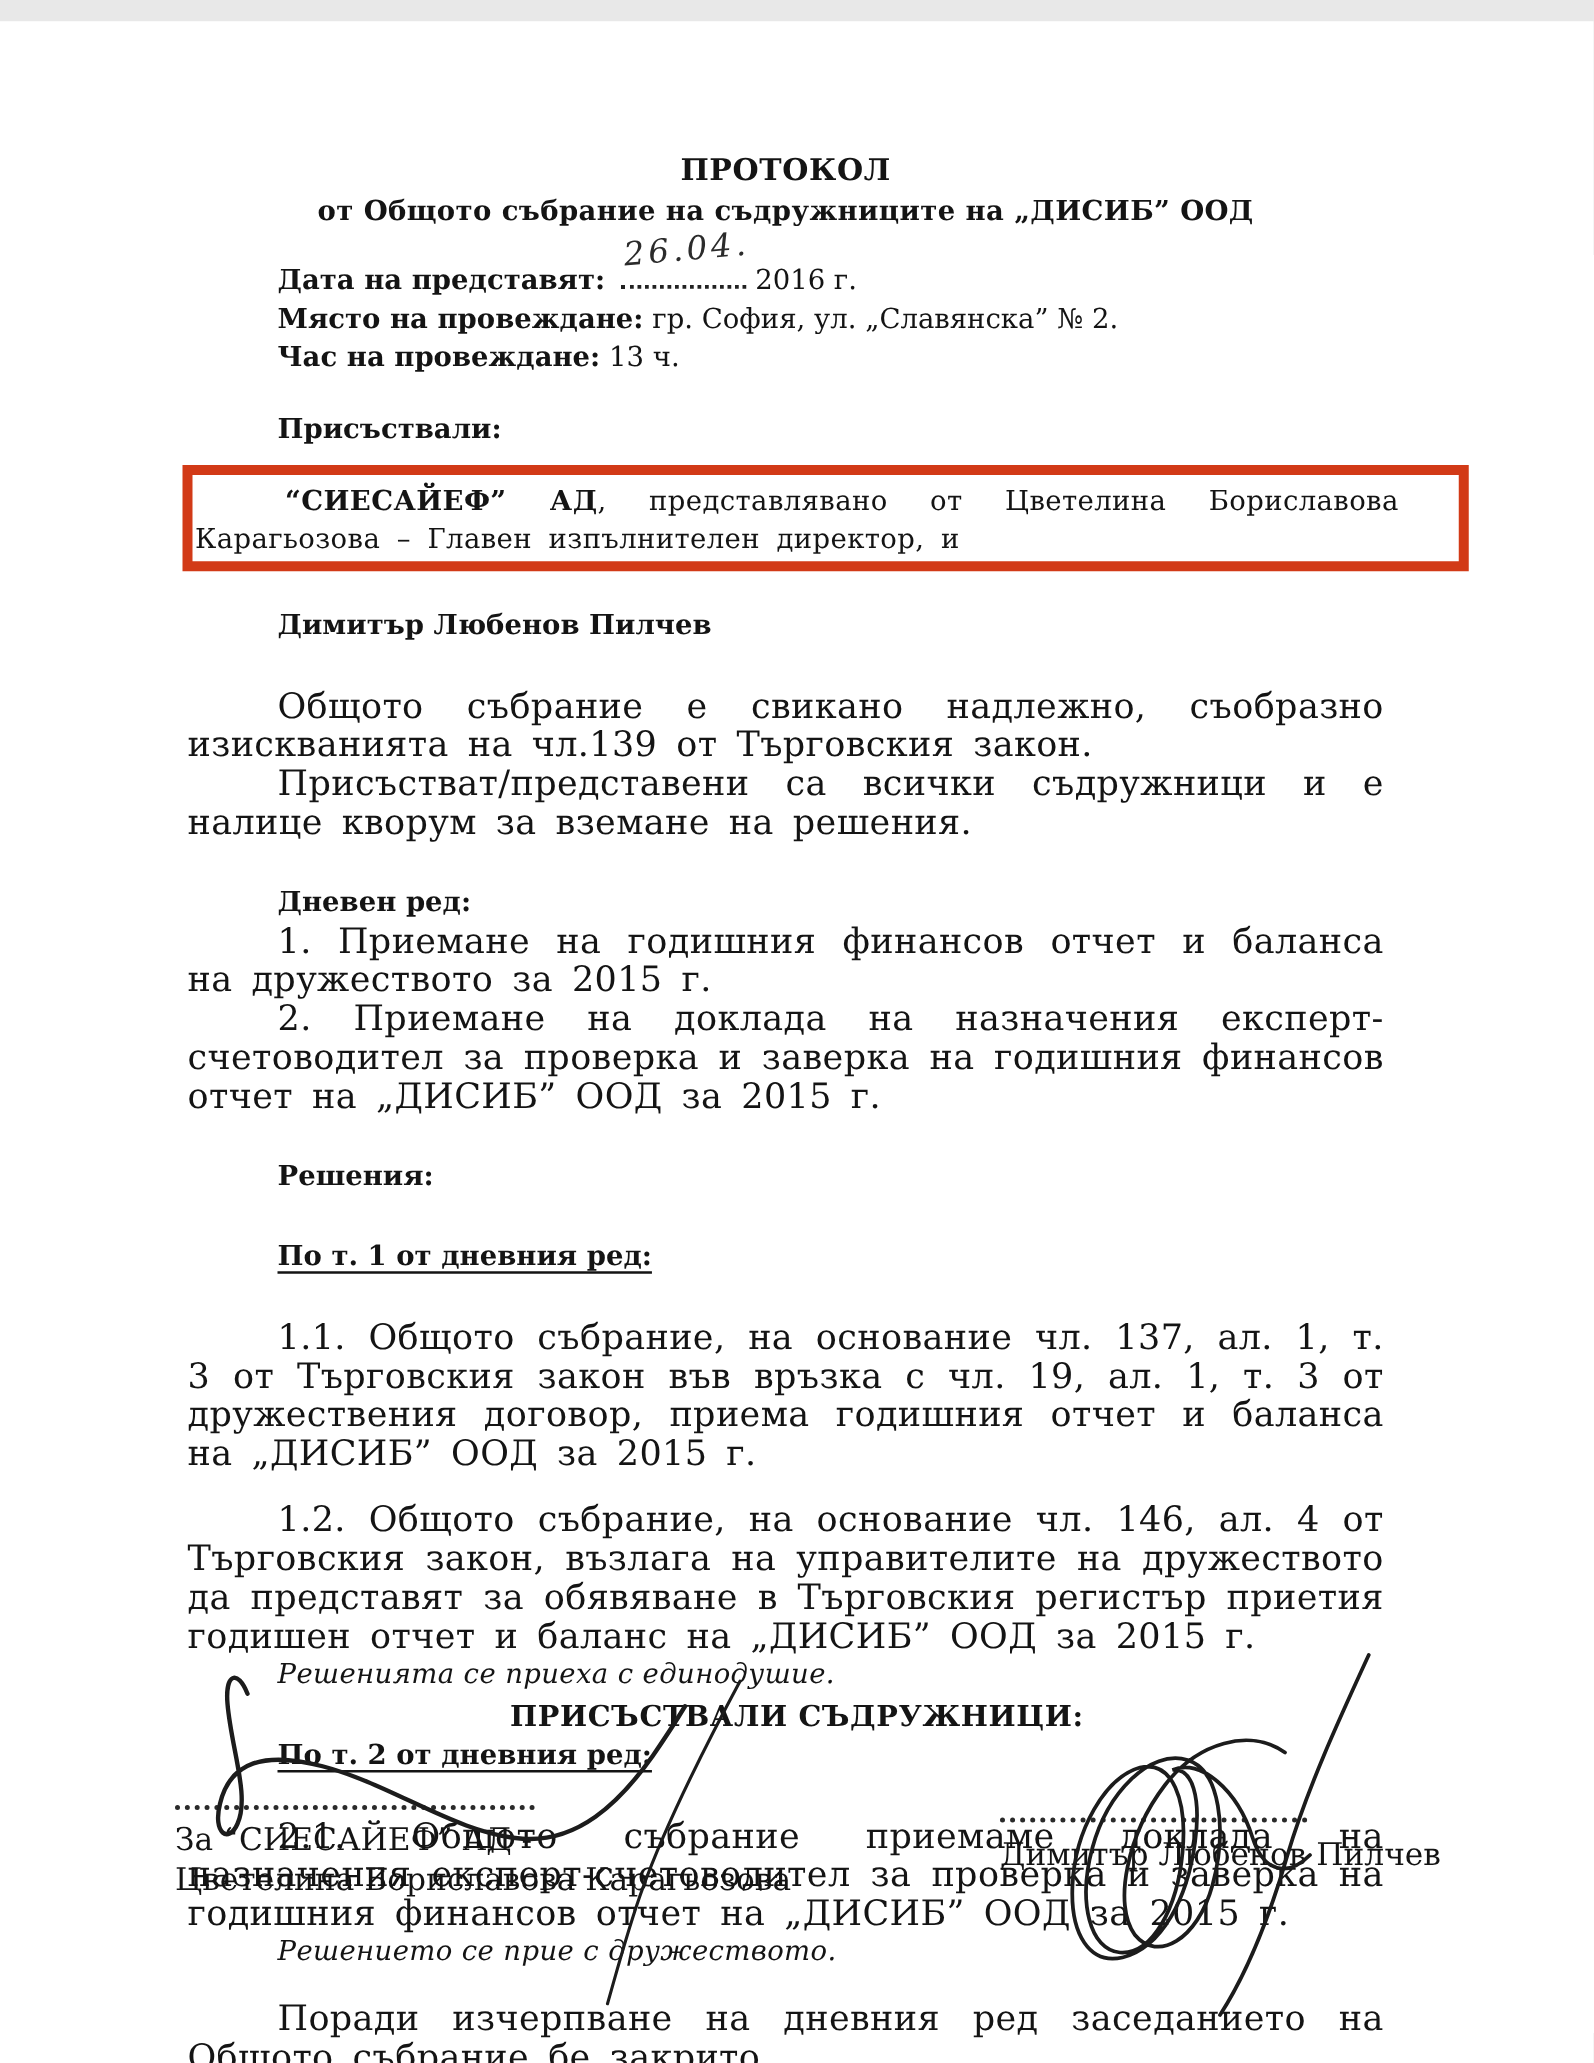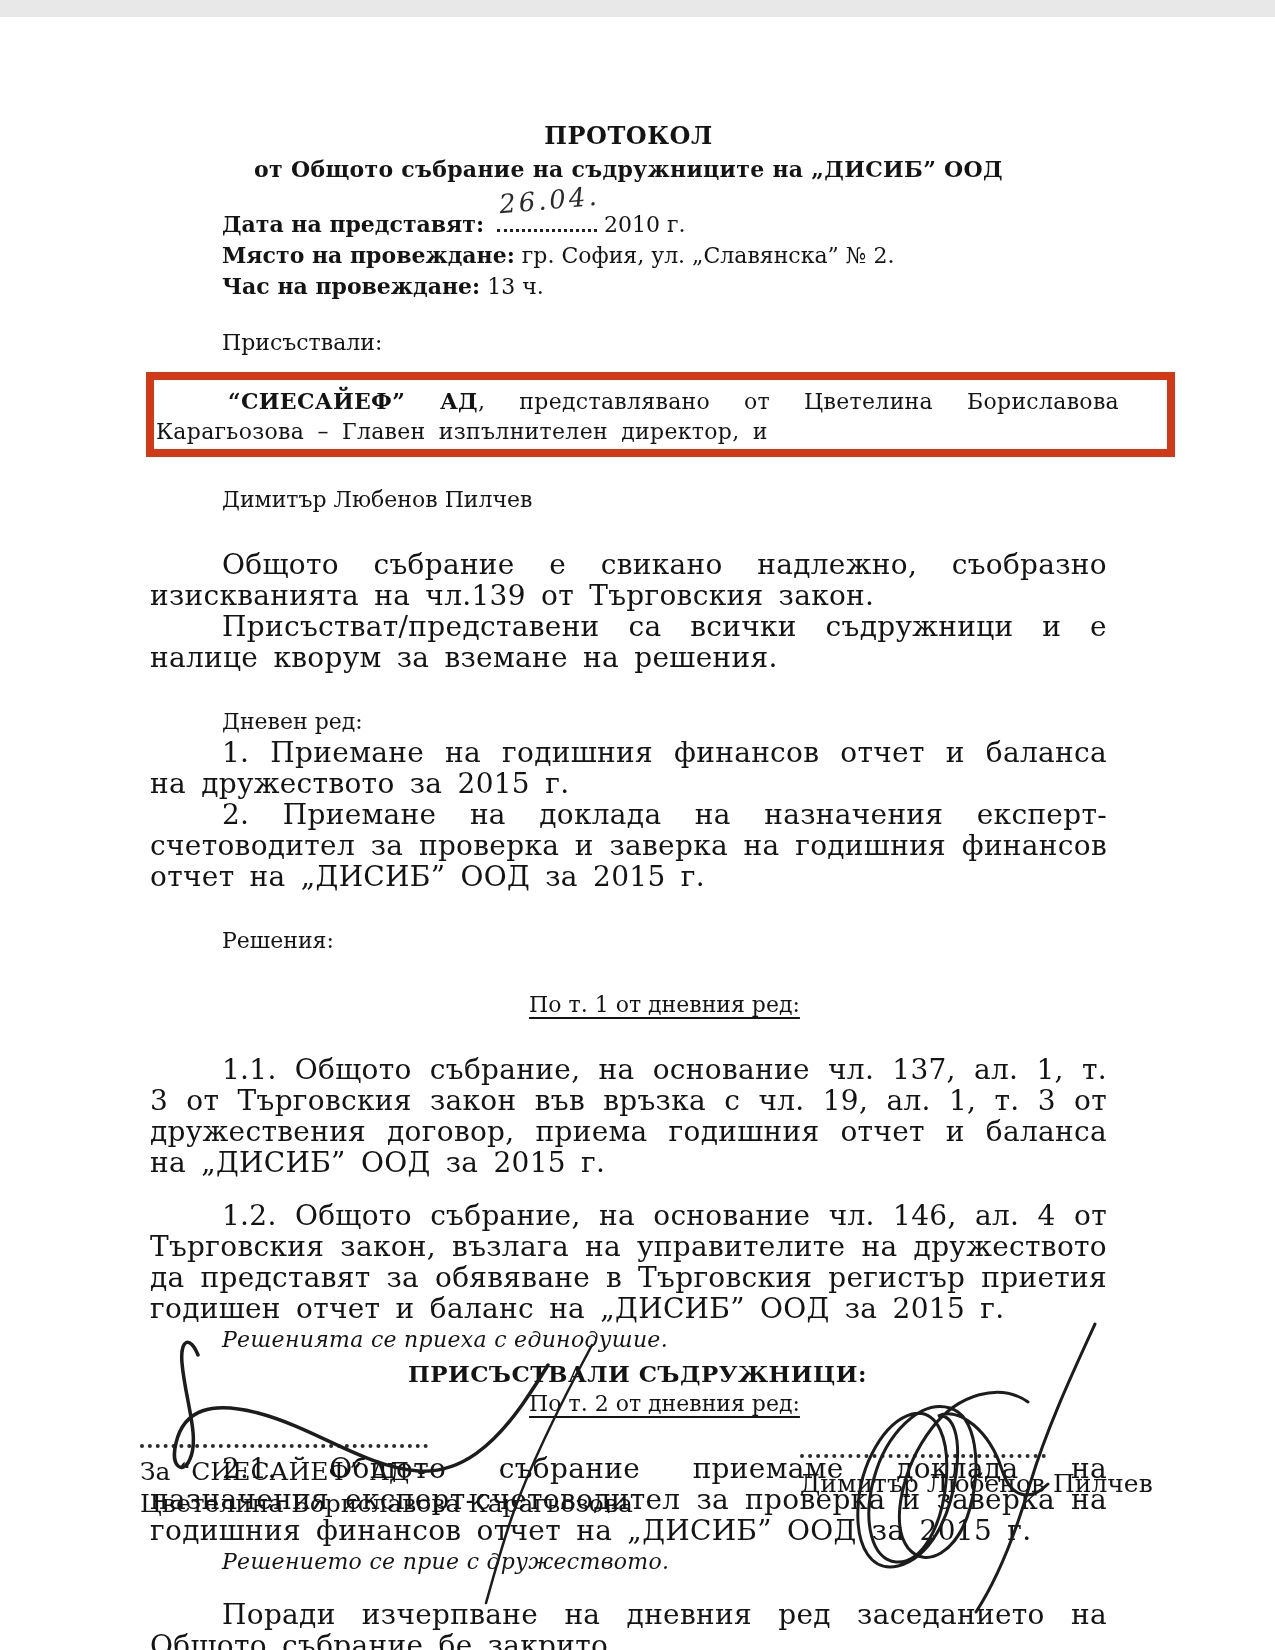--- a/index.html
+++ b/index.html
@@ -29,41 +29,41 @@
   .handwritten{
     position:absolute;left:2px;top:-24px;
     font-style:italic;font-size:26px;letter-spacing:3px;color:#2b2b2b;
     transform:rotate(-5deg);white-space:nowrap;
   }
   .dotline-small{
     display:inline-block;width:100px;height:16px;
     border-bottom:3px dotted #222;vertical-align:baseline;
   }
   .section-heading{
-    font-weight:normal;font-size:22px;line-height:30px;margin:0 0 0 72px;
+    font-weight:bold;font-size:22px;line-height:30px;margin:0 0 0 72px;
   }
   .present-heading{margin-top:26px;}
   .highlight-box{
     position:relative;
     margin-top:14px;margin-left:-4px;margin-right:-68px;
     border:8px solid #d23a17;
     padding:6px 48px 2px 2px;
     font-size:22px;line-height:30px;
     text-align:justify;text-indent:72px;
     letter-spacing:.3px;word-spacing:6px;
   }
   .attendee-name{margin-top:28px;}
   .body-para{
     margin:0;font-size:28px;line-height:31px;
     text-align:justify;text-indent:72px;
     letter-spacing:.3px;word-spacing:6px;
   }
   .gap-lg{margin-top:34px;}
   .gap-md{margin-top:22px;}
-  .underlined{text-decoration:underline;text-underline-offset:5px;text-decoration-thickness:2px;text-align:center;}
+  .underlined{text-decoration:underline;text-underline-offset:5px;text-decoration-thickness:2px;}
   .italic-note{
     margin:0 0 0 72px;font-size:22px;line-height:31px;font-style:italic;
     letter-spacing:.3px;
   }
   .sig-area{position:absolute;left:0;top:1255px;width:1275px;height:395px;}
   .sig-heading{
     position:absolute;left:0;top:88px;width:100%;
     text-align:center;font-weight:bold;font-size:23px;letter-spacing:.5px;
   }
   .dotted-rule{position:absolute;height:0;border-bottom:4px dotted #2a2a2a;}
@@ -86,21 +86,21 @@
   <div class="doc-title">ПРОТОКОЛ</div>
   <div class="doc-subtitle">от Общото събрание на съдружниците на „ДИСИБ” ООД</div>
 
   <div class="meta">
     <div class="meta-row">
       <span class="meta-label">Дата на представят:</span>
       <span class="date-slot">
         <span class="handwritten">26.04.</span>
         <span class="dotline-small"></span>
       </span>
-      <span>2010 г.</span>
+      <span>2016 г.</span>
     </div>
     <div class="meta-row">
       <span class="meta-label">Място на провеждане:</span>
       <span>гр. София, ул. „Славянска” № 2.</span>
     </div>
     <div class="meta-row">
       <span class="meta-label">Час на провеждане:</span>
       <span>13 ч.</span>
     </div>
   </div>

